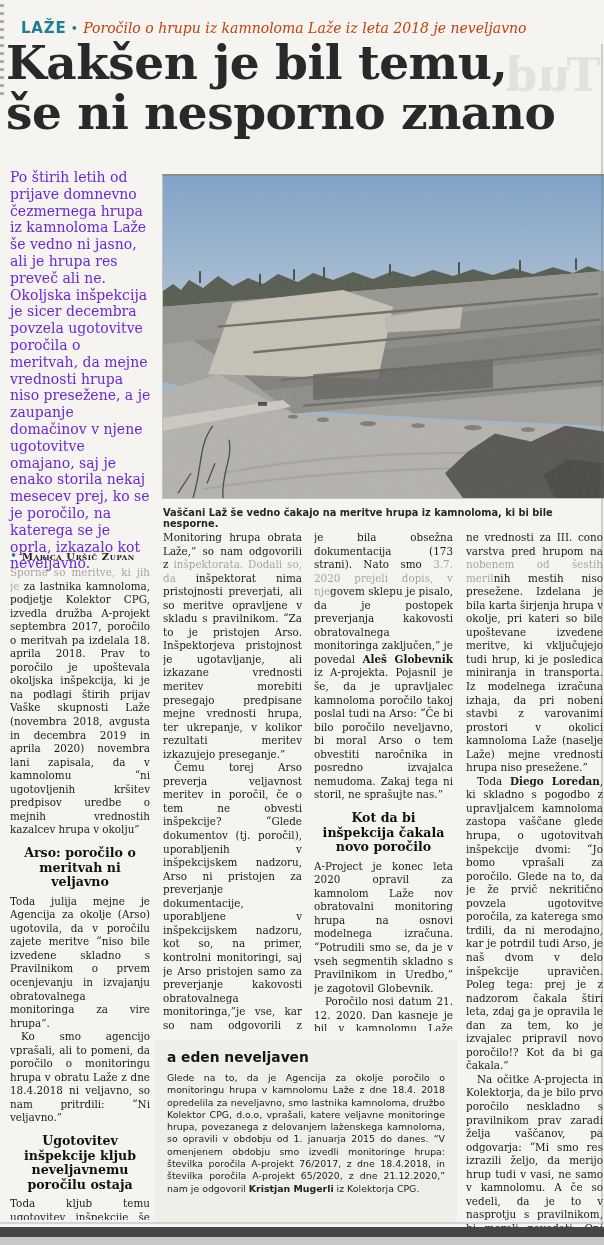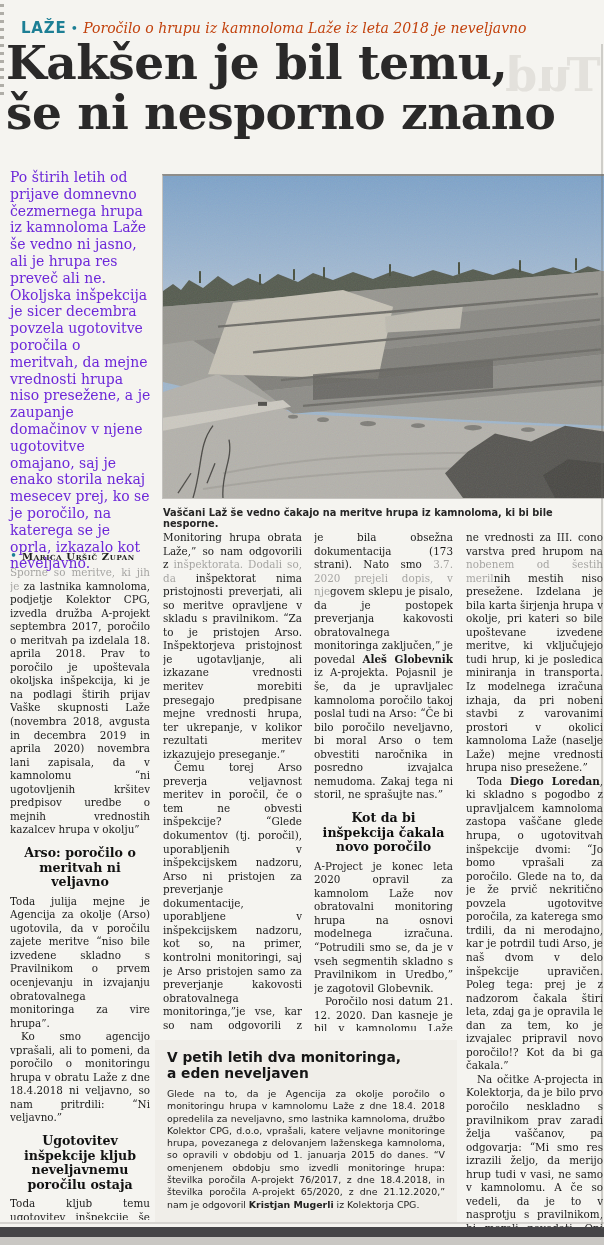--- a/index.html
+++ b/index.html
@@ -176,21 +176,20 @@
       <p><span>Poročilo nosi datum 21. 12. 2020. Dan kasneje je bil v kamnolomu Laže opravljen izredni inšpekcijski nadzor, ki je na podlagi tega poročila ugotovil: “Mej-</span></p>
     </section>
   <section class="col col4">
       <p><span>ne vrednosti za III. cono varstva pred hrupom na </span><span class="smudged">nobenem od šestih meril</span><span>nih mestih niso presežene. Izdelana je bila karta širjenja hrupa v okolje, pri kateri so bile upoštevane izvedene meritve, ki vključujejo tudi hrup, ki je posledica miniranja in transporta. Iz modelnega izračuna izhaja, da pri nobeni stavbi z varovanimi prostori v okolici kamnoloma Laže (naselje Laže) mejne vrednosti hrupa niso presežene.”</span></p>
       <p><span>Toda </span><span class="bold">Diego Loredan</span><span>, ki skladno s pogodbo z upravljalcem kamnoloma zastopa vaščane glede hrupa, o ugotovitvah inšpekcije dvomi: “Jo bomo vprašali za poročilo. Glede na to, da je že prvič nekritično povzela ugotovitve poročila, za katerega smo trdili, da ni merodajno, kar je potrdil tudi Arso, je naš dvom v delo inšpekcije upravičen. Poleg tega: prej je z nadzorom čakala štiri leta, zdaj ga je opravila le dan za tem, ko je izvajalec pripravil novo poročilo!? Kot da bi ga čakala.”</span></p>
       <p><span>Na očitke A-projecta in Kolektorja, da je bilo prvo poročilo neskladno s pravilnikom prav zaradi želja vaščanov, pa odgovarja: “Mi smo res izrazili željo, da merijo hrup tudi v vasi, ne samo v kamnolomu. A če so vedeli, da je to v nasprotju s pravilnikom, bi morali povedati. Oni odločajo, ne mi. Za povrh je takrat, ko so delali meritve, deževalo, pihalo je stran od vasi, kamnolom pa je delal z manjšo zmogljivostjo.” </span></p>
     </section>
 
   <aside class="box">
     <h2 class="box-heading">
-      <span>V petih letih dva monitoringa,</span>
       <span>a eden neveljaven</span>
     </h2>
     <p class="box-body"><span>Glede na to, da je Agencija za okolje poročilo o monitoringu hrupa v kamnolomu Laže z dne 18.4. 2018 opredelila za neveljavno, smo lastnika kamnoloma, družbo Kolektor CPG, d.o.o, vprašali, katere veljavne monitoringe hrupa, povezanega z delovanjem laženskega kamnoloma, so opravili v obdobju od 1. januarja 2015 do danes. “V omenjenem obdobju smo izvedli monitoringe hrupa: številka poročila A-projekt 76/2017, z dne 18.4.2018, in številka poročila A-projekt 65/2020, z dne 21.12.2020,” nam je odgovoril </span><span class="bold">Kristjan Mugerli</span><span> iz Kolektorja CPG.</span></p>
   </aside>
 
   <div class="bottom-rule"></div>
   <div class="bottom-band"></div>
   <div class="bottom-below"></div>
   <div class="right-edge-line"></div>
 </div>

